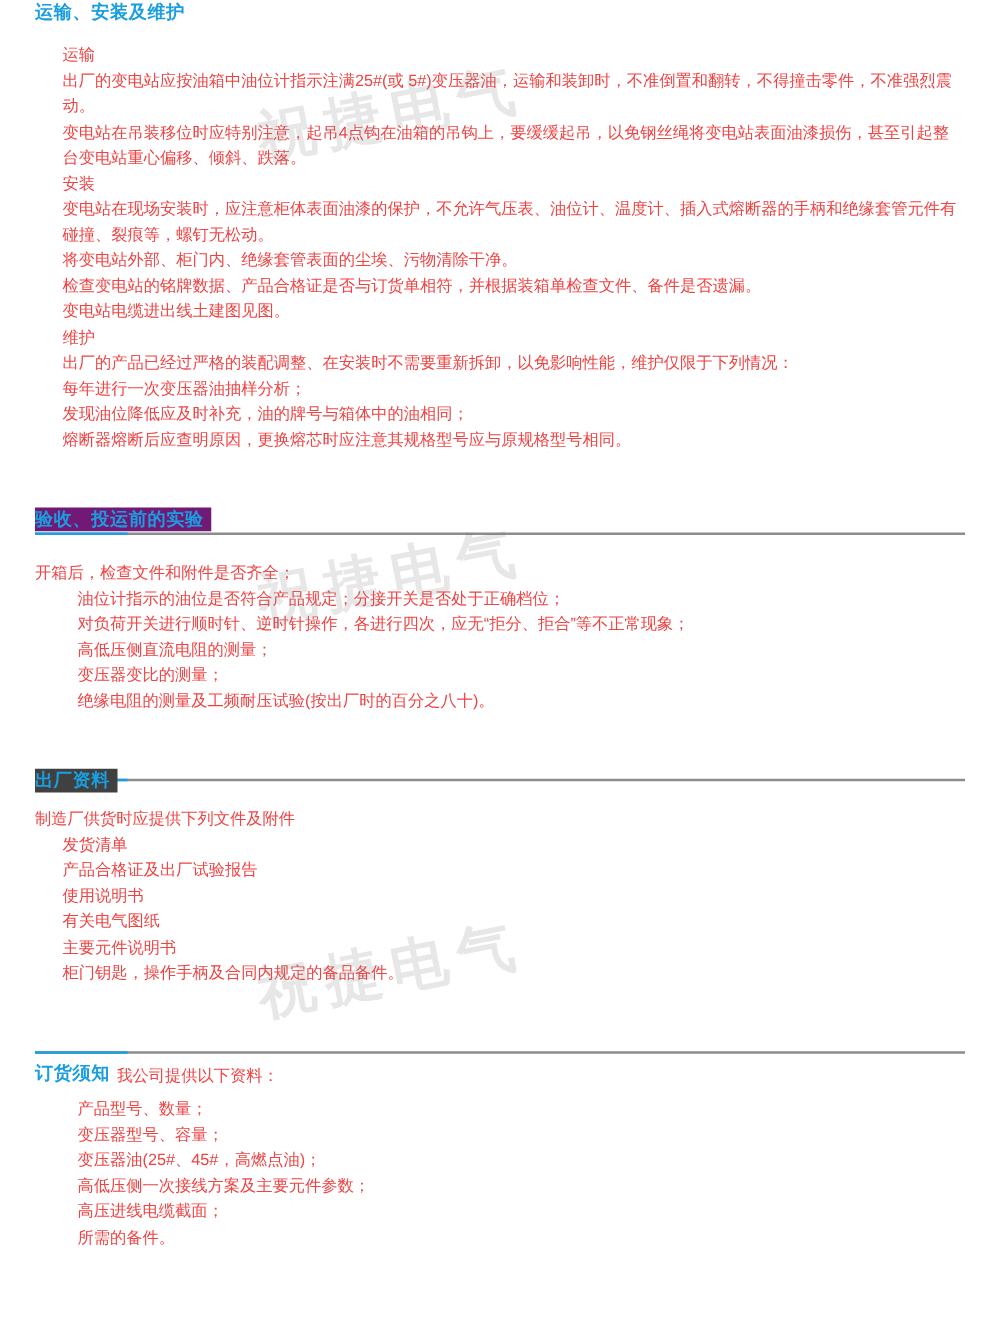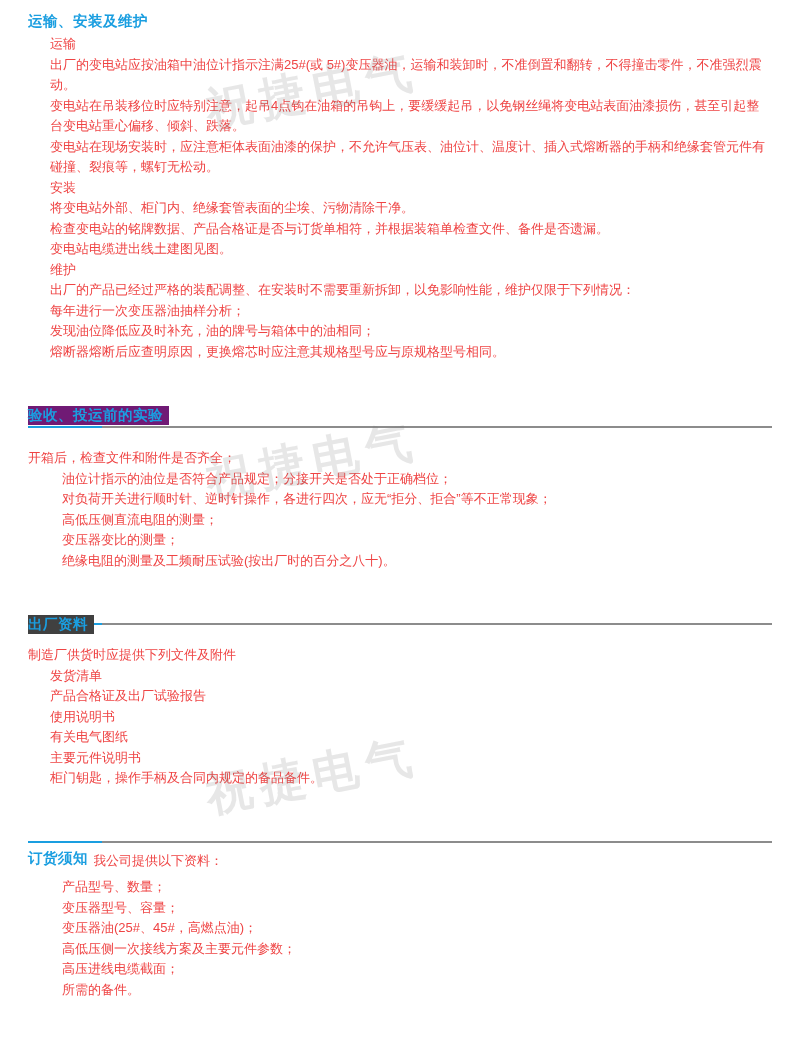--- a/index.html
+++ b/index.html
@@ -29,21 +29,21 @@
     position: relative;
   }
   .sec-head {
     position: relative;
     height: 26px;
     margin-bottom: 2px;
   }
   .sec-title {
     position: absolute;
     left: 0;
-    top: 12px;
+    top: 0;
     font-size: 14.5px;
     font-weight: bold;
     color: #1a9ee0;
     letter-spacing: 0.5px;
     white-space: nowrap;
     z-index: 3;
   }
   .sec-rule {
     position: absolute;
     left: 0;
@@ -119,22 +119,22 @@
 
     <div class="section">
       <div class="sec-head">
         <div class="sec-title">运输、安装及维护</div>
       </div>
       <div class="body-block">
         <div class="gap-xs"></div>
         <p class="p ind1">运输</p>
         <p class="p wrap2">出厂的变电站应按油箱中油位计指示注满25#(或 5#)变压器油，运输和装卸时，不准倒置和翻转，不得撞击零件，不准强烈震动。</p>
         <p class="p wrap2">变电站在吊装移位时应特别注意，起吊4点钩在油箱的吊钩上，要缓缓起吊，以免钢丝绳将变电站表面油漆损伤，甚至引起整台变电站重心偏移、倾斜、跌落。</p>
+        <p class="p ind1">安装</p>
         <p class="p wrap2">变电站在现场安装时，应注意柜体表面油漆的保护，不允许气压表、油位计、温度计、插入式熔断器的手柄和绝缘套管元件有碰撞、裂痕等，螺钉无松动。</p>
-        <p class="p ind1">安装</p>
         <p class="p ind1">将变电站外部、柜门内、绝缘套管表面的尘埃、污物清除干净。</p>
         <p class="p ind1">检查变电站的铭牌数据、产品合格证是否与订货单相符，并根据装箱单检查文件、备件是否遗漏。</p>
         <p class="p ind1">变电站电缆进出线土建图见图。</p>
         <p class="p ind1">维护</p>
         <p class="p ind1">出厂的产品已经过严格的装配调整、在安装时不需要重新拆卸，以免影响性能，维护仅限于下列情况：</p>
         <p class="p ind1">每年进行一次变压器油抽样分析；</p>
         <p class="p ind1">发现油位降低应及时补充，油的牌号与箱体中的油相同；</p>
         <p class="p ind1">熔断器熔断后应查明原因，更换熔芯时应注意其规格型号应与原规格型号相同。</p>
       </div>
     </div>

